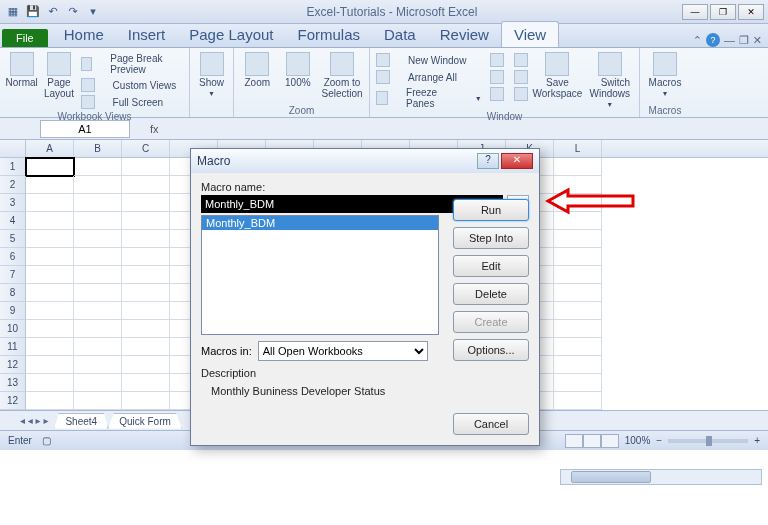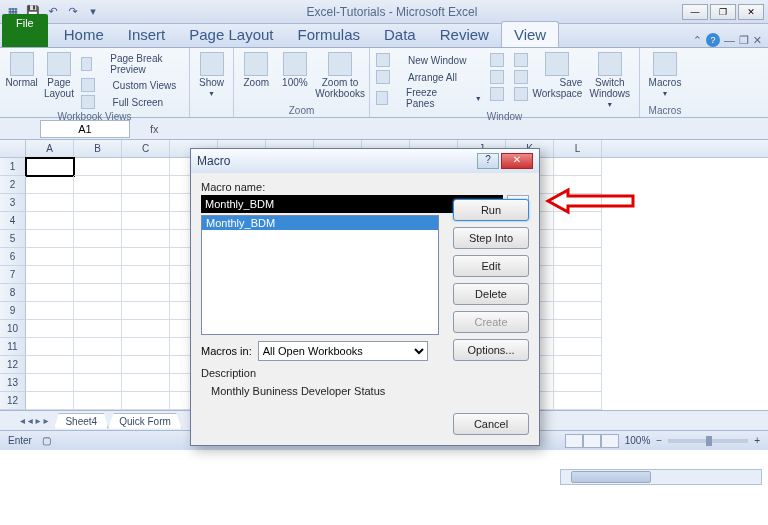--- a/index.html
+++ b/index.html
@@ -8,21 +8,21 @@
 
 .titlebar { height: 24px; background: linear-gradient(#e8eef7,#d4def0); display: flex; align-items: center; padding: 0 4px; border-bottom: 1px solid #a8b8d0; }
 .qat { display: flex; gap: 2px; align-items: center; }
 .qat-btn { width: 18px; height: 18px; display: flex; align-items: center; justify-content: center; color: #3a5a8a; }
 .title-text { flex: 1; text-align: center; color: #546a8a; font-size: 12px; }
 .win-controls { display: flex; gap: 2px; }
 .win-btn { width: 26px; height: 16px; border: 1px solid #9ab; background: linear-gradient(#f8f8f8,#e0e4ec); font-size: 9px; display: flex; align-items: center; justify-content: center; }
 
 
 .tabbar { height: 24px; background: linear-gradient(#e4ecf7,#d0dcf0); display: flex; align-items: flex-end; padding-left: 2px; gap: 0; border-bottom: 1px solid #a0b0c8; }
-.file-tab { background: #1a7a1a; color: #fff; padding: 3px 14px 18px 14px; font-size: 11px; border-radius: 2px 2px 0 0; margin-right: 4px; }
+.file-tab { background: #1a7a1a; color: #fff; padding: 3px 14px 3px 14px; font-size: 11px; border-radius: 2px 2px 0 0; margin-right: 4px; }
 .tab { padding: 4px 12px; color: #3a5a8a; font-size: 15px; cursor: pointer; }
 .tab.active { background: #f4f8fc; border: 1px solid #a8b8d0; border-bottom: none; border-radius: 3px 3px 0 0; }
 .tab-extras { margin-left: auto; display: flex; gap: 4px; padding-right: 6px; align-items: center; }
 .help-icon { width: 14px; height: 14px; border-radius: 50%; background: #3a8ad8; color: #fff; font-size: 9px; display: flex; align-items: center; justify-content: center; }
 
 
 .ribbon { height: 70px; background: linear-gradient(#f4f8fc,#e8f0f8); border-bottom: 1px solid #a8b8d0; display: flex; }
 .rgroup { border-right: 1px solid #c0cce0; display: flex; flex-direction: column; padding: 2px 4px 0 4px; }
 .rgroup-body { flex: 1; display: flex; align-items: flex-start; gap: 2px; }
 .rgroup-label { text-align: center; font-size: 10px; color: #5a6a8a; padding: 1px 0; }
@@ -169,21 +169,21 @@
           <div class="ricon"></div>
           <span>Zoom</span>
         </div>
       <div class="rbtn-lg">
           <div class="ricon"></div>
           <span>100%</span>
         </div>
       <div class="rbtn-lg" style="width:50px">
           <div class="ricon"></div>
           <span style="white-space:pre;text-align:center">Zoom to
-Workbooks</span>
+Selection</span>
         </div>
     </div>
     <div class="rgroup-label">Zoom</div>
   </div>
   <div class="rgroup" style="width:270px">
     <div class="rgroup-body">
       <div class="rbtn-stack">
         <div class="rbtn-sm">
             <div class="smicon"></div>
             <span>New Window</span>
@@ -215,26 +215,26 @@
           </div>
         <div class="rbtn-sm">
             <div class="smicon"></div>
           </div>
         <div class="rbtn-sm">
             <div class="smicon"></div>
           </div>
       </div>
       <div class="rbtn-lg" style="width:56px">
           <div class="ricon"></div>
-          <span style="white-space:pre;text-align:right">Save
+          <span style="white-space:pre;text-align:center">Save
 Workspace</span>
         </div>
       <div class="rbtn-lg" style="width:56px">
           <div class="ricon"></div>
-          <span style="white-space:pre;text-align:center">Switch
+          <span style="white-space:pre;text-align:right">Switch
 Windows</span>
           <span style="font-size:8px">▾</span>
         </div>
     </div>
     <div class="rgroup-label">Window</div>
   </div>
   <div class="rgroup" style="width:50px;border-right:none">
     <div class="rgroup-body">
         <div class="rbtn-lg">
           <div class="ricon"></div>

